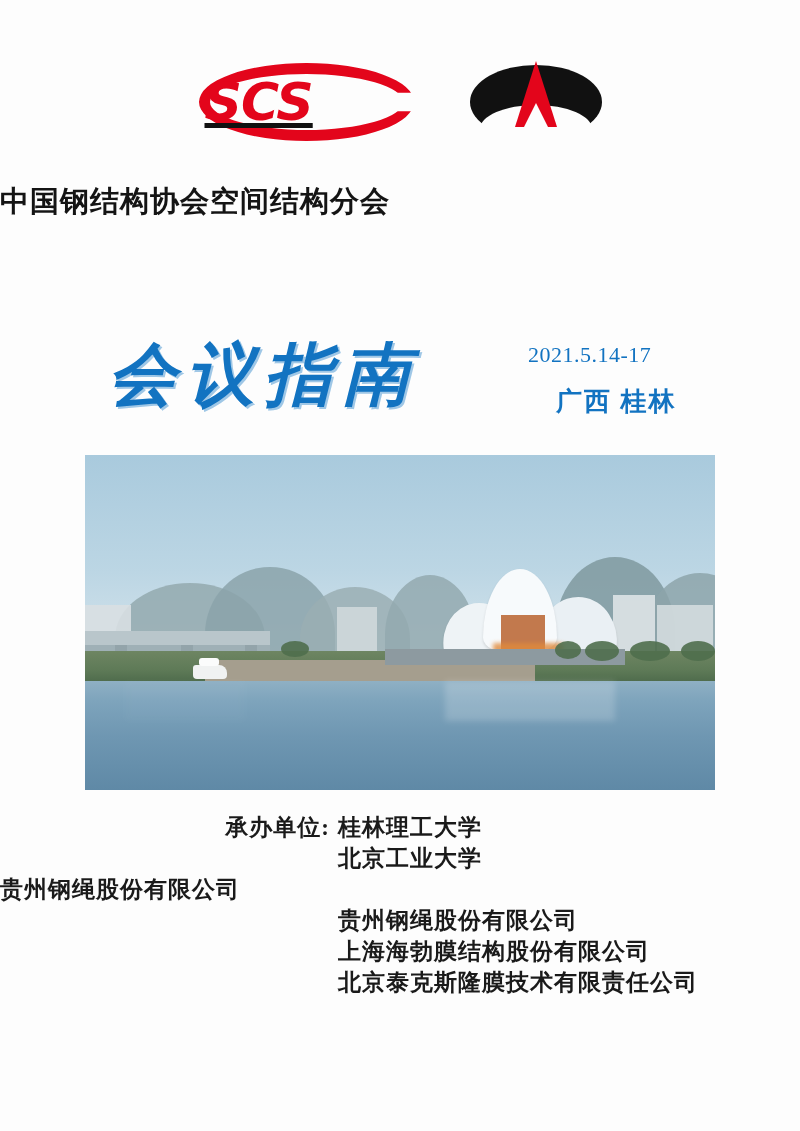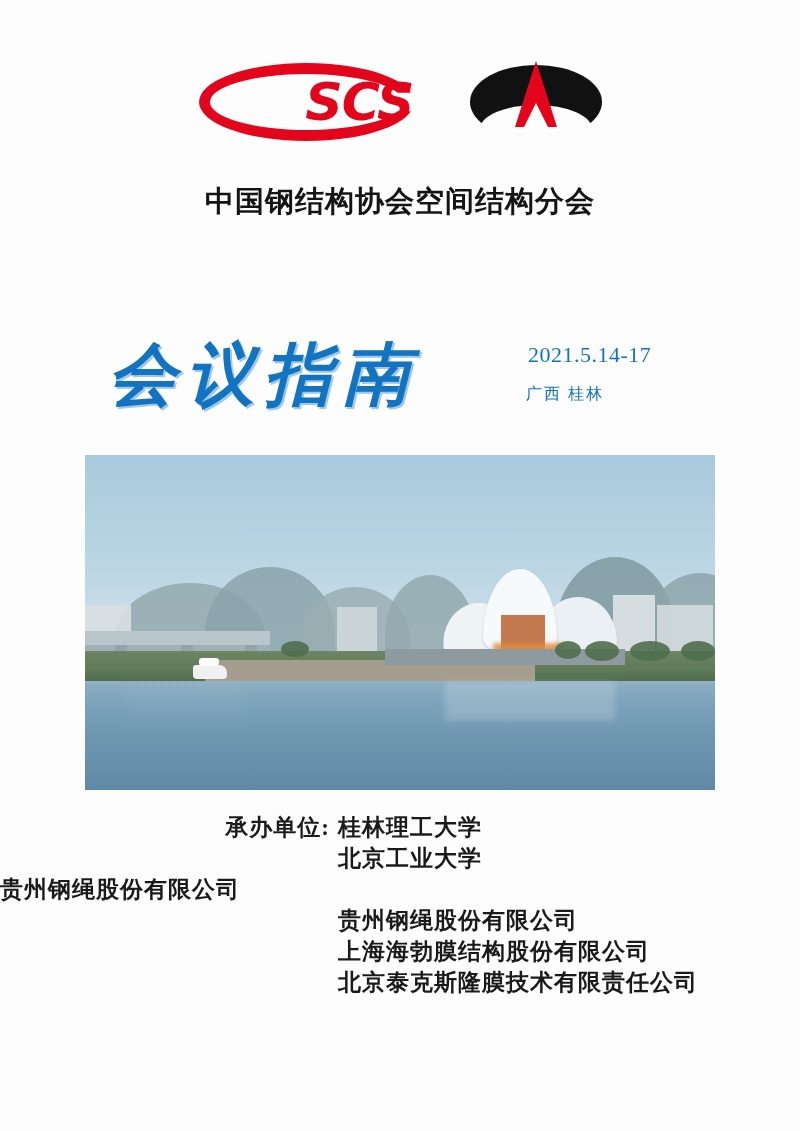--- a/index.html
+++ b/index.html
@@ -34,21 +34,22 @@
     justify-content: center;
     gap: 56px;
   }
 
   .scs-logo {
     position: relative;
     width: 215px;
     height: 86px;
     display: flex;
     align-items: center;
-    justify-content: flex-end;
+    justify-content: flex-start;
+    text-decoration: underline;
   }
   .scs-ring {
     position: absolute;
     left: 0;
     top: 4px;
     width: 215px;
     height: 78px;
     border: 11px solid #e3051b;
     border-radius: 50% / 50%;
     box-sizing: border-box;
@@ -113,21 +114,21 @@
     border-right: 13px solid transparent;
     border-bottom: 26px solid #fdfdfd;
     z-index: 4;
   }
 
   
   .org-title {
     position: absolute;
     top: 182px;
     width: 800px;
-    text-align: center;
+    text-align: left;
     font-size: 29px;
     font-weight: bold;
     letter-spacing: 1px;
     color: #141414;
   }
   .meeting-title {
     position: absolute;
     top: 232px;
     width: 800px;
     text-align: center;
@@ -161,24 +162,24 @@
     position: absolute;
     left: 528px;
     top: 12px;
     font-size: 22px;
     font-weight: normal;
     color: #1273c1;
     letter-spacing: 0.5px;
   }
   .guide-place {
     position: absolute;
-    left: 526px;
+    left: 556px;
     top: 54px;
-    font-size: 16px;
-    font-weight: normal;
+    font-size: 26px;
+    font-weight: bold;
     color: #1273c1;
     letter-spacing: 2px;
   }
 
   
   .photo {
     position: absolute;
     left: 85px;
     top: 455px;
     width: 630px;

